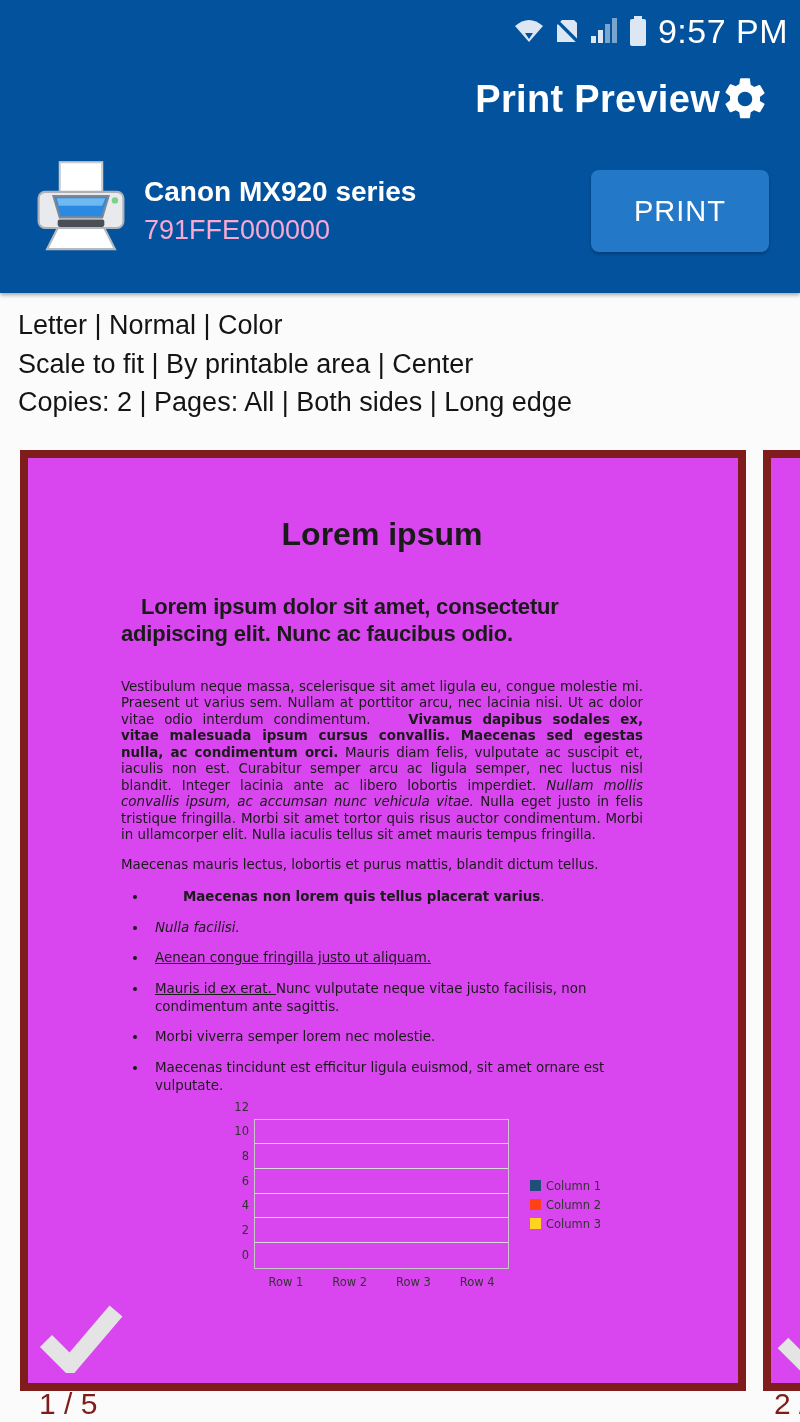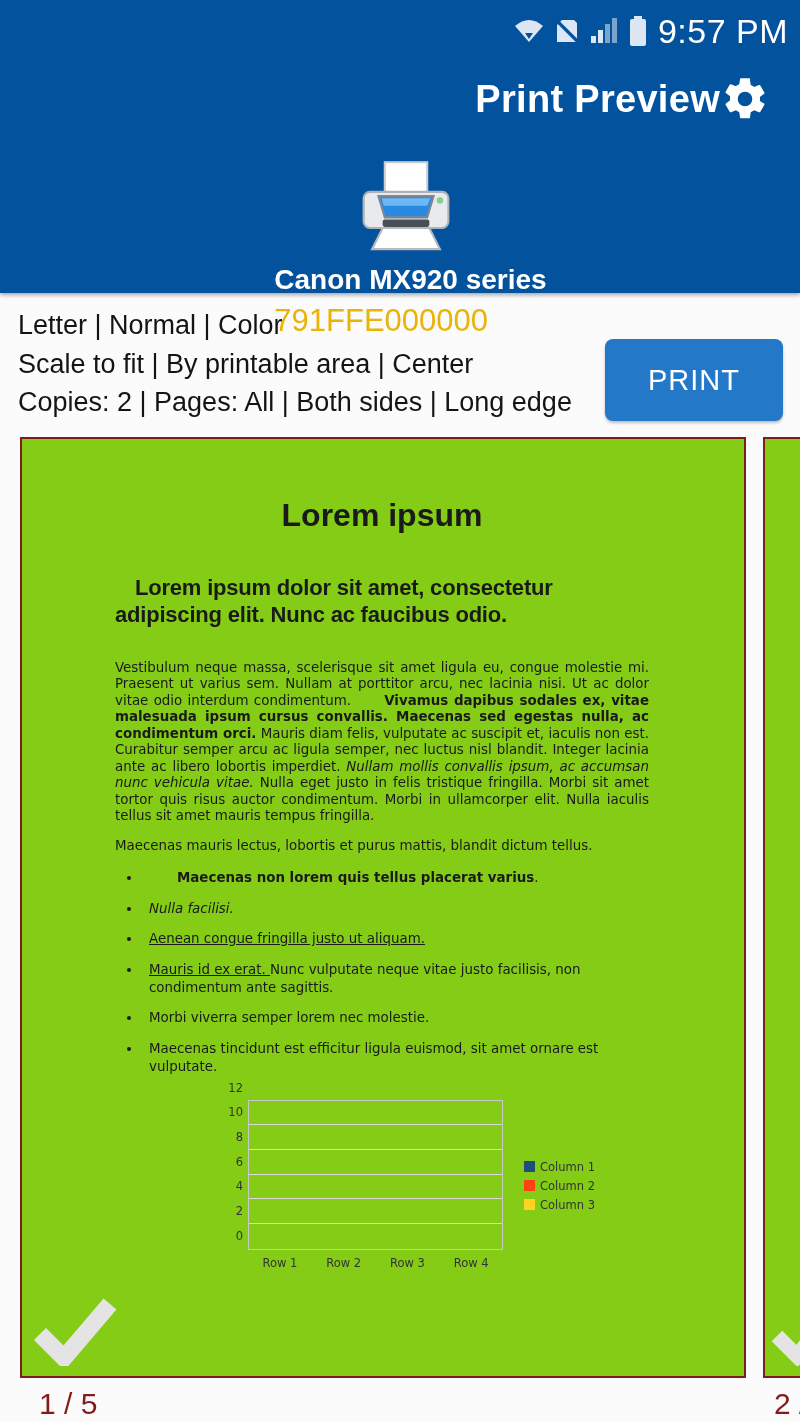--- a/index.html
+++ b/index.html
@@ -42,28 +42,27 @@
   }
   .app-title {
     font-size:38px;
     font-weight:700;
     letter-spacing:0.3px;
   }
   .gear-btn { width:50px; height:50px; cursor:pointer; }
   .printer-row {
     display:flex;
     align-items:center;
-    padding:0 17px 0 28px;
+    padding:0 31px 0 28px;
     margin-top:34px;
-    flex-direction:column;
   }
   .printer-icon { width:106px; height:106px; flex:0 0 auto; }
   .printer-info { margin-left:10px; display:flex; flex-direction:column; gap:7px; }
   .printer-name { font-size:28px; font-weight:700; }
-  .printer-id { font-size:31px; font-weight:400; color:#eab308; }
+  .printer-id { font-size:27px; font-weight:400; color:#f9a8d4; }
   .print-btn {
     margin-left:auto;
     width:178px;
     height:82px;
     background:#2478c8;
     border:none;
     border-radius:8px;
     color:#fff;
     font-family:"Liberation Sans", sans-serif;
     font-size:29px;
@@ -81,24 +80,24 @@
   .settings-summary .line {
     font-size:27px;
     line-height:38.5px;
     white-space:nowrap;
   }
 
   
   .preview-area { position:relative; height:1010px; }
   .page {
     position:absolute;
-    top:5px;
+    top:18px;
     height:941px;
-    background:#84cc16;
-    border:2px solid #7f1d1d;
+    background:#d946ef;
+    border:8px solid #7f1d1d;
   }
   .page-1 { left:20px; width:726px; }
   .page-2 { left:763px; width:45px; border-right:none; }
   .check-icon { position:absolute; left:6px; bottom:6px; }
   .pager-label {
     position:absolute;
     top:955px;
     font-size:30px;
     color:#7f1d1d;
     white-space:nowrap;

